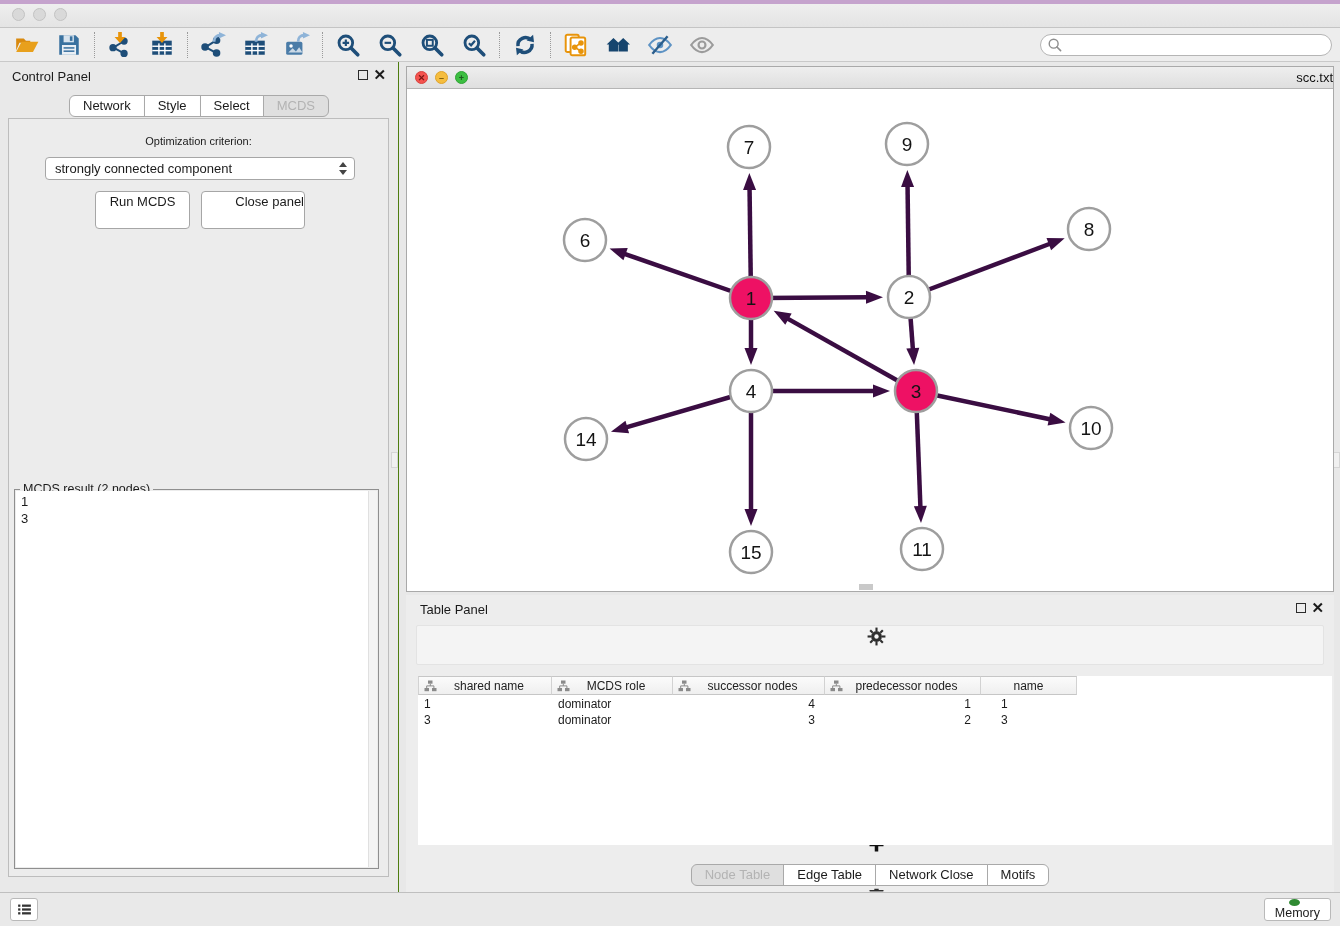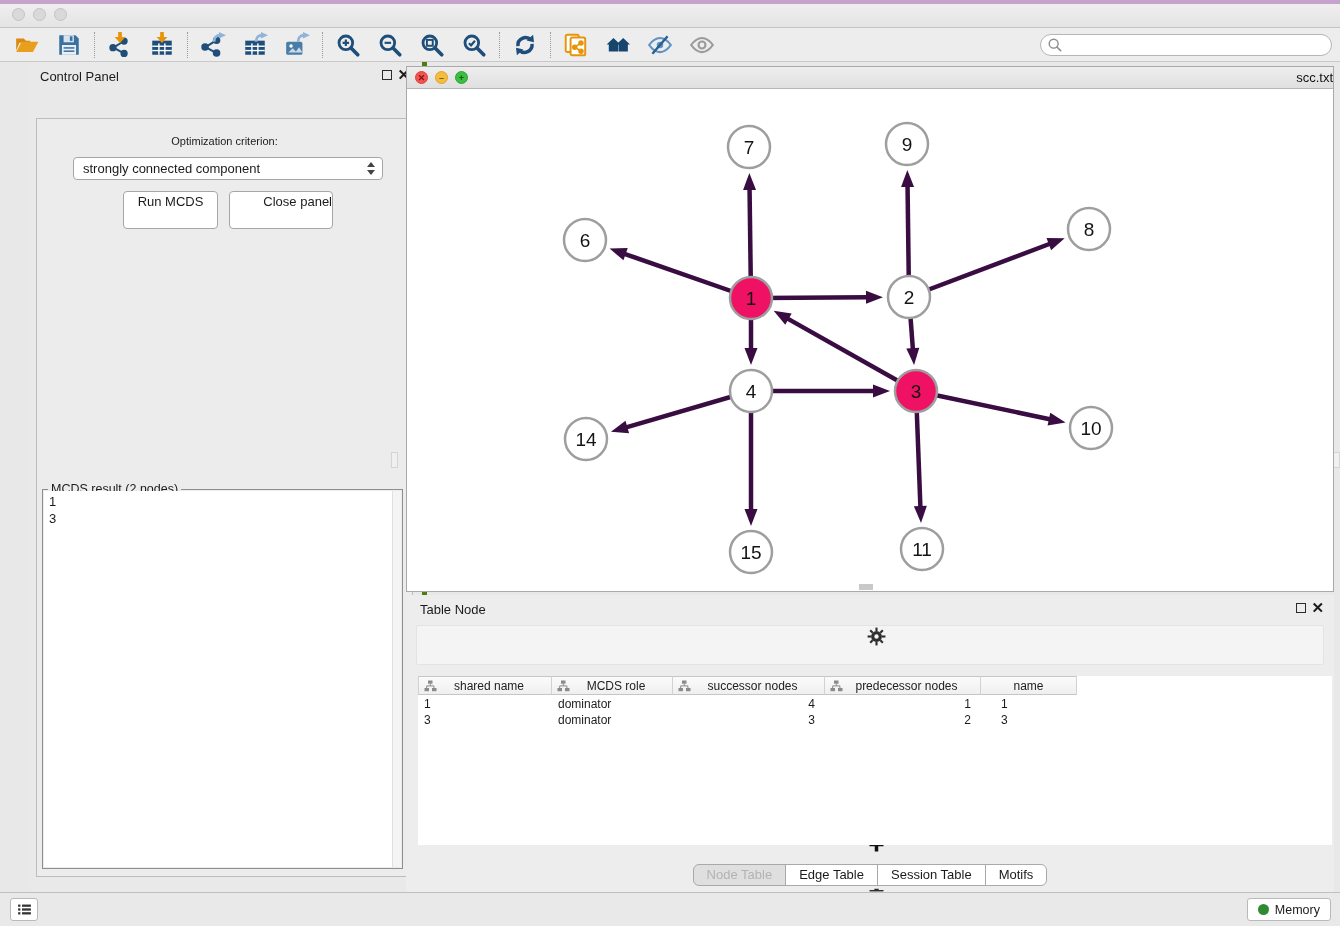--- a/index.html
+++ b/index.html
@@ -21,21 +21,21 @@
   .tb-btn { width:42px; height:30px; display:flex; align-items:center; justify-content:center; }
   .tb-btn svg { width:26px; height:26px; }
   .tb-divider { width:1px; height:26px; border-left:1px dotted #9A9A9A; margin:0 4px; }
   .search-wrap { position:absolute; right:8px; top:6px; width:292px; height:22px; }
   .search-wrap input { width:100%; height:100%; border:1px solid #B5B5B5; border-radius:12px;
     padding:0 8px 0 26px; font-size:12.5px; background:#fff; outline:none; }
   .search-wrap svg { position:absolute; left:7px; top:3px; width:16px; height:16px; }
 
   
   .control-panel { position:absolute; top:62px; left:0; width:399px; height:830px;
-    background:#E9E9E9; border-right:5px solid #4d7c0f;margin-left:28px; }
+    background:#E9E9E9; border-right:1px solid #4d7c0f; }
   .panel-header { position:relative; height:28px; }
   .panel-title { position:absolute; left:12px; top:7px; font-size:13px; color:#1b1b1b; }
   .float-ico { position:absolute; top:8px; width:10px; height:10px; border:1.6px solid #2b2b2b; background:transparent; cursor:pointer; }
   .close-ico { position:absolute; top:3px; font-size:15px; font-weight:bold; color:#1b1b1b; cursor:pointer; line-height:20px; }
   .cp-float { right:30px; } .cp-close { right:12px; }
 
   .seg-tabs { display:flex; }
   .seg-tab { height:22px; line-height:20px; padding:0 13px; background:#fff; border:1px solid #A9A9A9;
     font-size:13px; margin-left:-1px; cursor:pointer; white-space:nowrap; }
   .seg-tab:first-child { border-radius:6px 0 0 6px; margin-left:0; }
@@ -105,21 +105,21 @@
   .td.align-right { text-align:right; padding-right:10px; }
   .td.name-col { padding-left:20px; }
   .tp-tabs { position:absolute; top:269px; left:0; right:0; display:flex; justify-content:center;align-items:flex-end; }
 
   
   .status-bar { position:absolute; top:892px; left:0; width:1340px; height:34px; background:#E9E9E9; border-top:1px solid #BFBFBF; }
   .list-btn { position:absolute; left:10px; top:5px; width:28px; height:23px; background:#fff;
     border:1px solid #B9B9B9; border-radius:3px; display:flex; align-items:center; justify-content:center; cursor:pointer; }
   .list-btn svg { width:17px; height:17px; }
   .memory-btn { position:absolute; right:9px; top:5px; height:23px; background:#fff; border:1px solid #B9B9B9;
-    border-radius:3px; display:flex; align-items:center; padding:0 10px; font-size:12.5px; cursor:pointer; }
+    border-radius:3px; display:flex; align-items:center; padding:0 10px; font-size:12.5px; cursor:pointer;flex-direction:column; }
   .mem-dot { width:11px; height:11px; border-radius:50%; background:#2F8A32; margin-right:6px; }
 </style>
 </head>
 <body>
 
 <div class="titlebar">
   <div class="accent"></div>
   <div class="tl-group">
     <div class="tl"></div>
     <div class="tl"></div>
@@ -292,20 +292,26 @@
     <input type="text" value="" placeholder="" style="">
   </div>
 </div>
 
 <div class="control-panel">
   <div class="panel-header">
     <span class="panel-title">Control Panel</span>
     <span class="float-ico cp-float"></span>
     <span class="close-ico cp-close">✕</span>
   </div>
+  <div class="seg-tabs cp-tabs" id="cp-tabs">
+      <div class="seg-tab">Network</div>
+      <div class="seg-tab">Style</div>
+      <div class="seg-tab">Select</div>
+      <div class="seg-tab selected">MCDS</div>
+    </div>
   <div class="cp-box">
     <div class="opt-label">Optimization criterion:</div>
     <div class="mac-select">
       <span>strongly connected component</span>
       <span class="steppers">
         <span class="tri-up" style="display:block;"></span>
           <span class="tri-down" style="display:block;"></span>
       </span>
     </div>
     <div class="mac-btn btn-run">Run MCDS</div>
@@ -408,21 +414,21 @@
           <circle cx="515" cy="460" r="21" fill="#FFFFFF" stroke="#9E9E9E" stroke-width="2.5"></circle>
           <text x="515" y="460" text-anchor="middle" dominant-baseline="central" class="graph-node-label">11</text>
         </g>
       </svg>
     <div class="nw-grip"></div>
   </div>
 </div>
 
 <div class="table-panel">
   <div class="panel-header">
-    <span class="panel-title" style="left:14px;">Table Node</span>
+    <span class="panel-title" style="left:14px;">Table Panel</span>
     <span class="float-ico tp-float"></span>
     <span class="close-ico tp-close">✕</span>
   </div>
   <div class="tp-toolbar" id="tp-toolbar">
       <div class="tp-ico">
         <svg viewBox="0 0 24 24">
           <circle cx="12" cy="12" r="6.2" fill="#2E2E2E"></circle>
           <circle cx="12" cy="12" r="2.5" fill="#F4F4F4"></circle>
           <rect x="10.8" y="1.8" width="2.4" height="4" fill="#2E2E2E" transform="rotate(0 12 12)"></rect>
           <rect x="10.8" y="1.8" width="2.4" height="4" fill="#2E2E2E" transform="rotate(45 12 12)"></rect>
@@ -553,21 +559,21 @@
           <div class="td align-right" style="width: 152px;">3</div>
           <div class="td align-right" style="width: 156px;">2</div>
           <div class="td name-col" style="width: 96px;">3</div>
         </div>
       </div>
   </div>
   <div class="tp-tabs">
     <div class="seg-tabs" id="tp-tabs">
         <div class="seg-tab selected">Node Table</div>
         <div class="seg-tab">Edge Table</div>
-        <div class="seg-tab">Session Table</div>
+        <div class="seg-tab">Network Close</div>
         <div class="seg-tab">Motifs</div>
       </div>
   </div>
 </div>
 
 <div class="status-bar">
   <div class="list-btn">
     <svg viewBox="0 0 24 24">
       <g fill="#333">
         <rect x="3" y="5" width="3.2" height="3.2"></rect>

